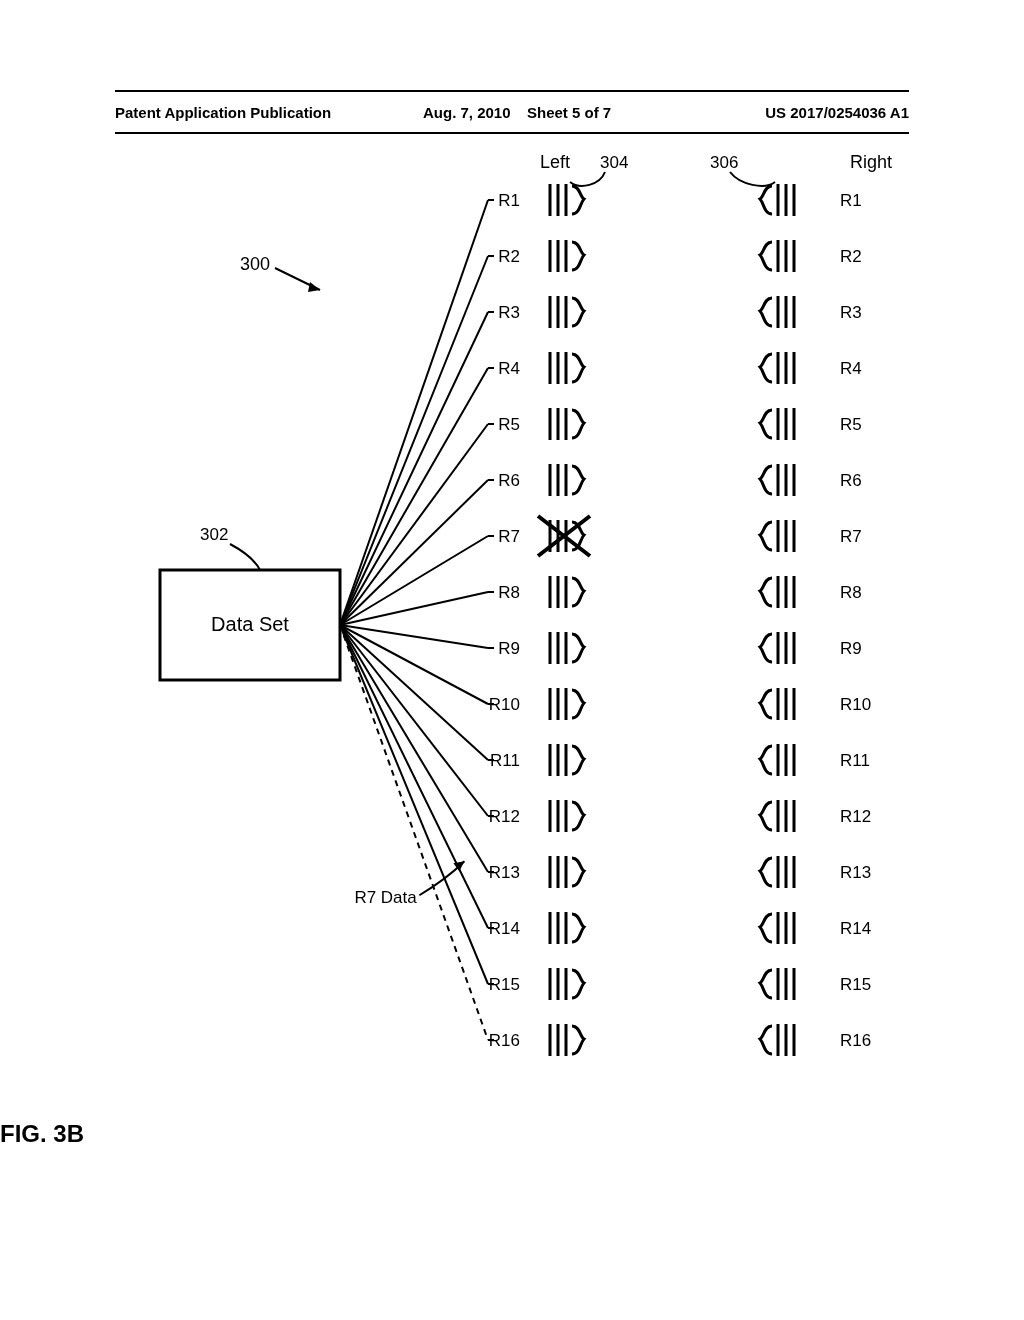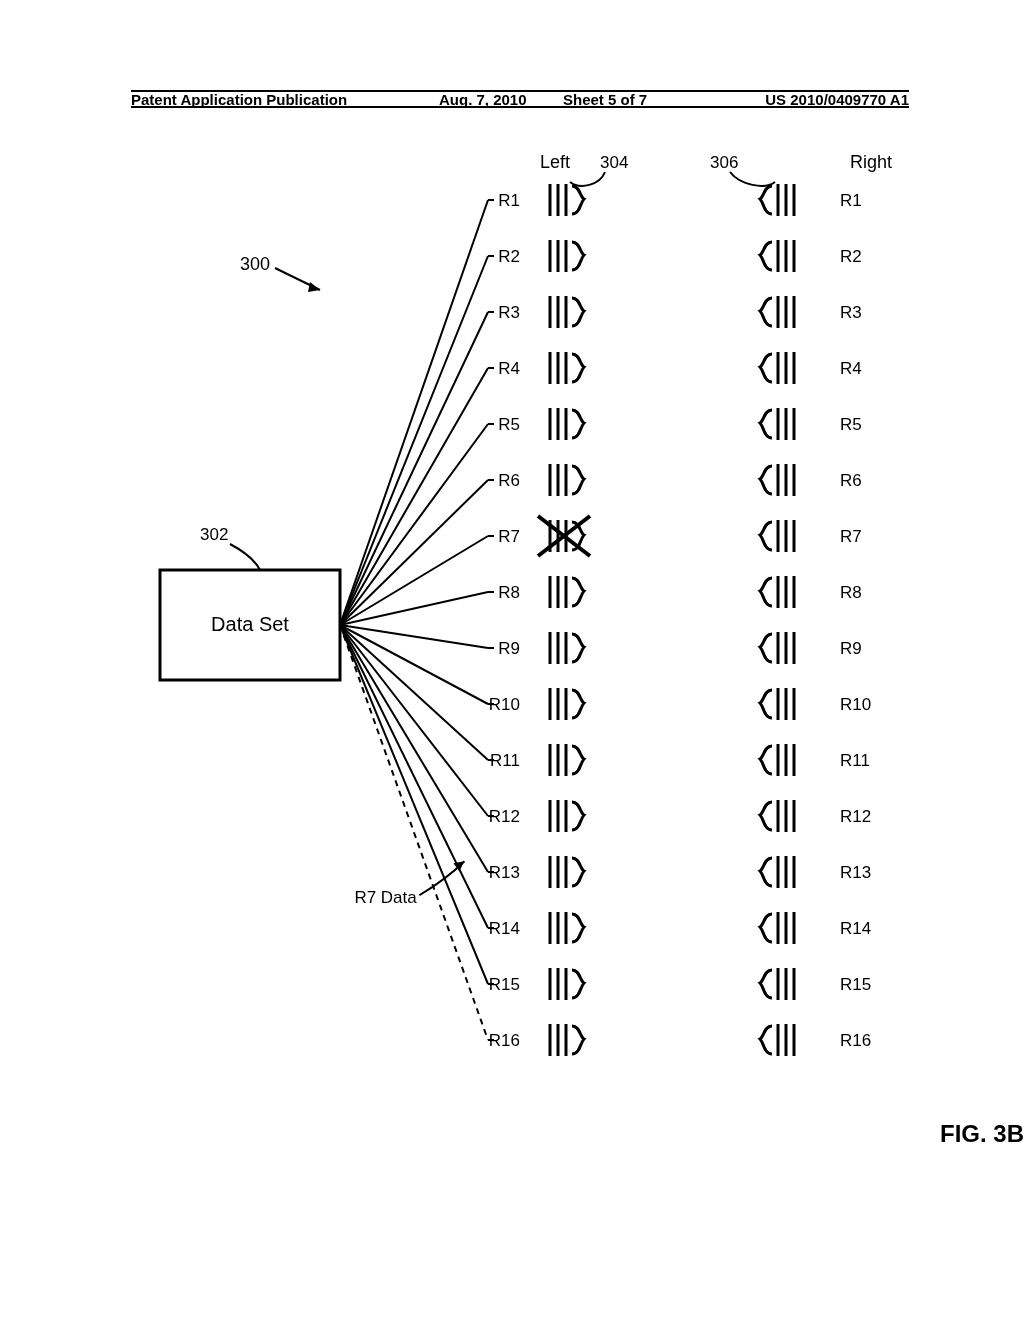--- a/index.html
+++ b/index.html
@@ -14,61 +14,60 @@
     position: absolute;
     top: 0; left: 0;
     width: 1024px;
     height: 1320px;
   }
   .header {
     position: absolute;
     top: 90px;
     left: 115px;
     right: 115px;
-    height: 18px;
+    height: 44px;
     border-top: 2px solid #000;
     border-bottom: 2px solid #000;
     display: flex;
     align-items: center;
     font-size: 15px;
     font-weight: bold;
-    margin-left: 16px;
   }
   .hdr-left { position: absolute; left: 0; }
   .hdr-center { position: absolute; left: 308px; }
-  .hdr-sheet { position: absolute; left: 432px; }
+  .hdr-sheet { position: absolute; left: 412px; }
   .hdr-right { position: absolute; right: 0; }
   svg.diagram {
     position: absolute;
     top: 140px;
     left: 60px;
     width: 900px;
     height: 980px;
   }
   .fig-caption {
     position: absolute;
     top: 1120px;
     width: 1024px;
-    text-align: right;
+    text-align: left;
     font-weight: bold;
     font-size: 24px;
     font-family: Arial, Helvetica, sans-serif;
   }
   text { font-family: Arial, Helvetica, sans-serif; }
 </style>
 </head>
 <body>
 
 <div class="page">
 
   <div class="header">
     <span class="hdr-left">Patent Application Publication</span>
     <span class="hdr-center">Aug. 7, 2010</span>
     <span class="hdr-sheet">Sheet 5 of 7</span>
-    <span class="hdr-right">US 2010/0409770 A1</span>
+    <span class="hdr-right">US 2017/0254036 A1</span>
   </div>
 
   <svg class="diagram" viewBox="0 0 900 980">
       <text x="480" y="28" font-size="18" text-anchor="start">Left</text>
       <text x="540" y="28" font-size="17" text-anchor="start">304</text>
       <text x="790" y="28" font-size="18" text-anchor="start">Right</text>
       <text x="650" y="28" font-size="17" text-anchor="start">306</text>
       <path d="M 545 32 C 540 45, 520 50, 510 42" stroke="#000" stroke-width="2" fill="none"></path>
       <path d="M 670 32 C 680 45, 705 50, 715 42" stroke="#000" stroke-width="2" fill="none"></path>
       <text x="180" y="130" font-size="18">300</text>

